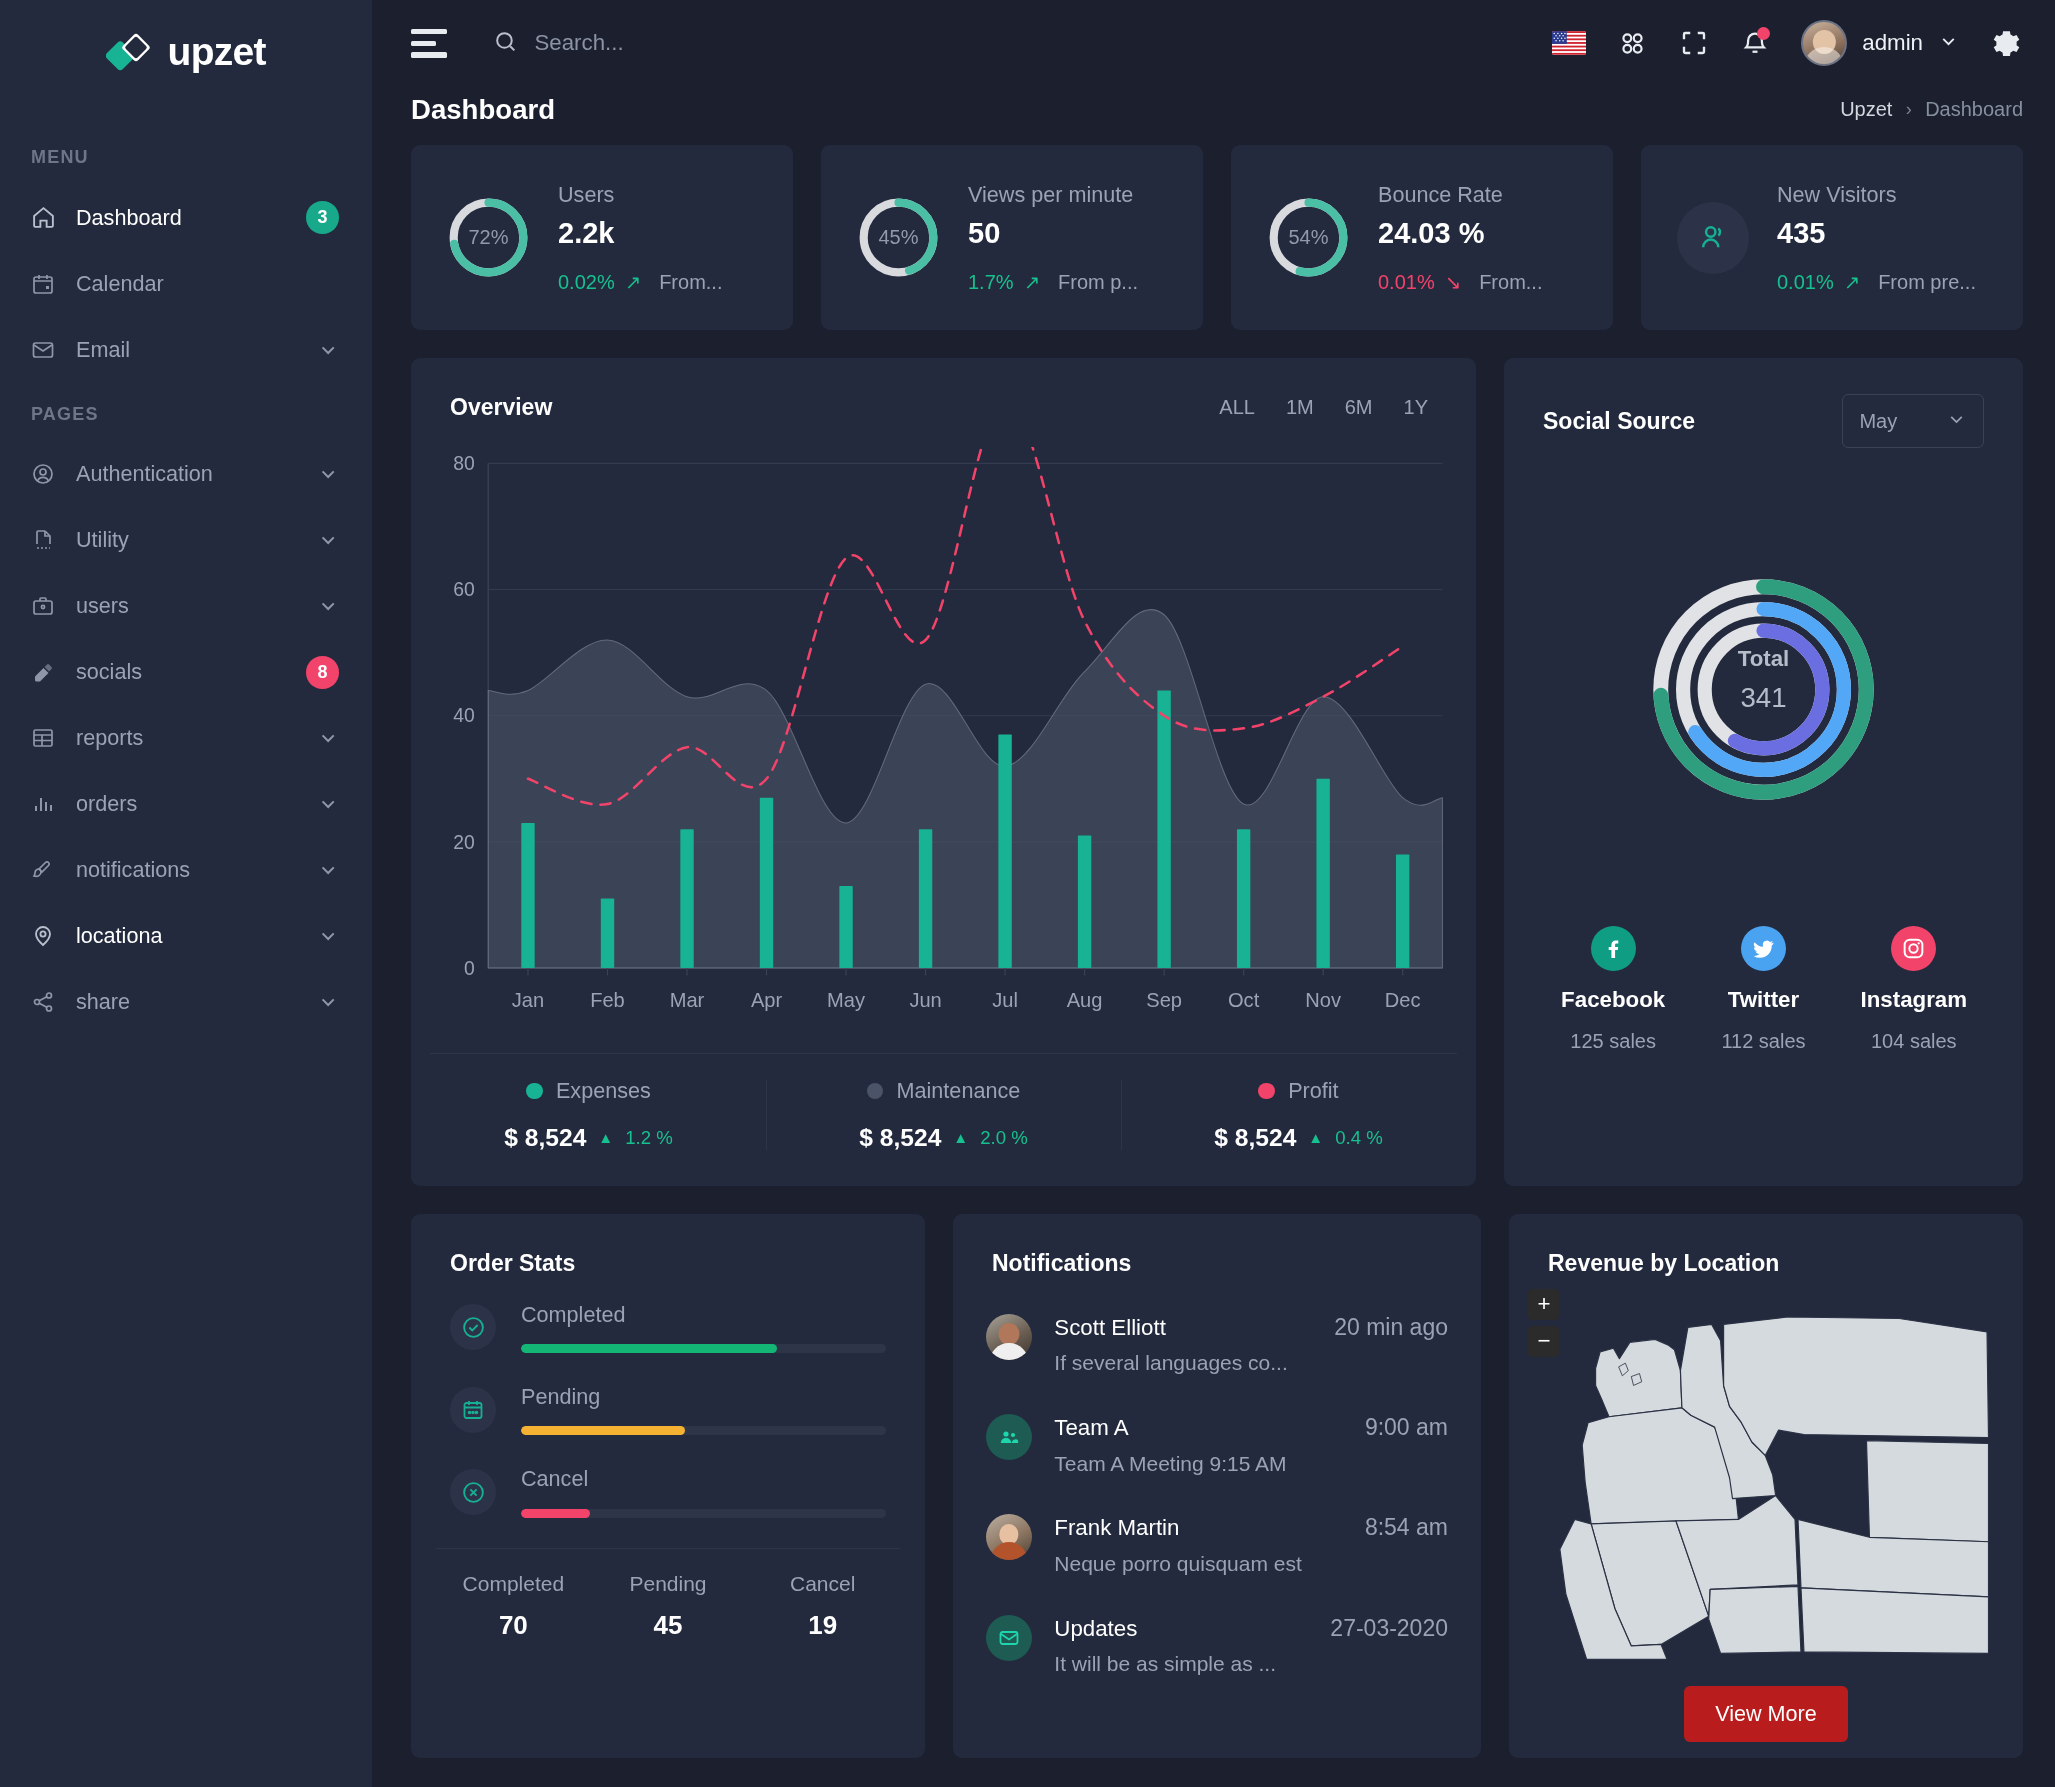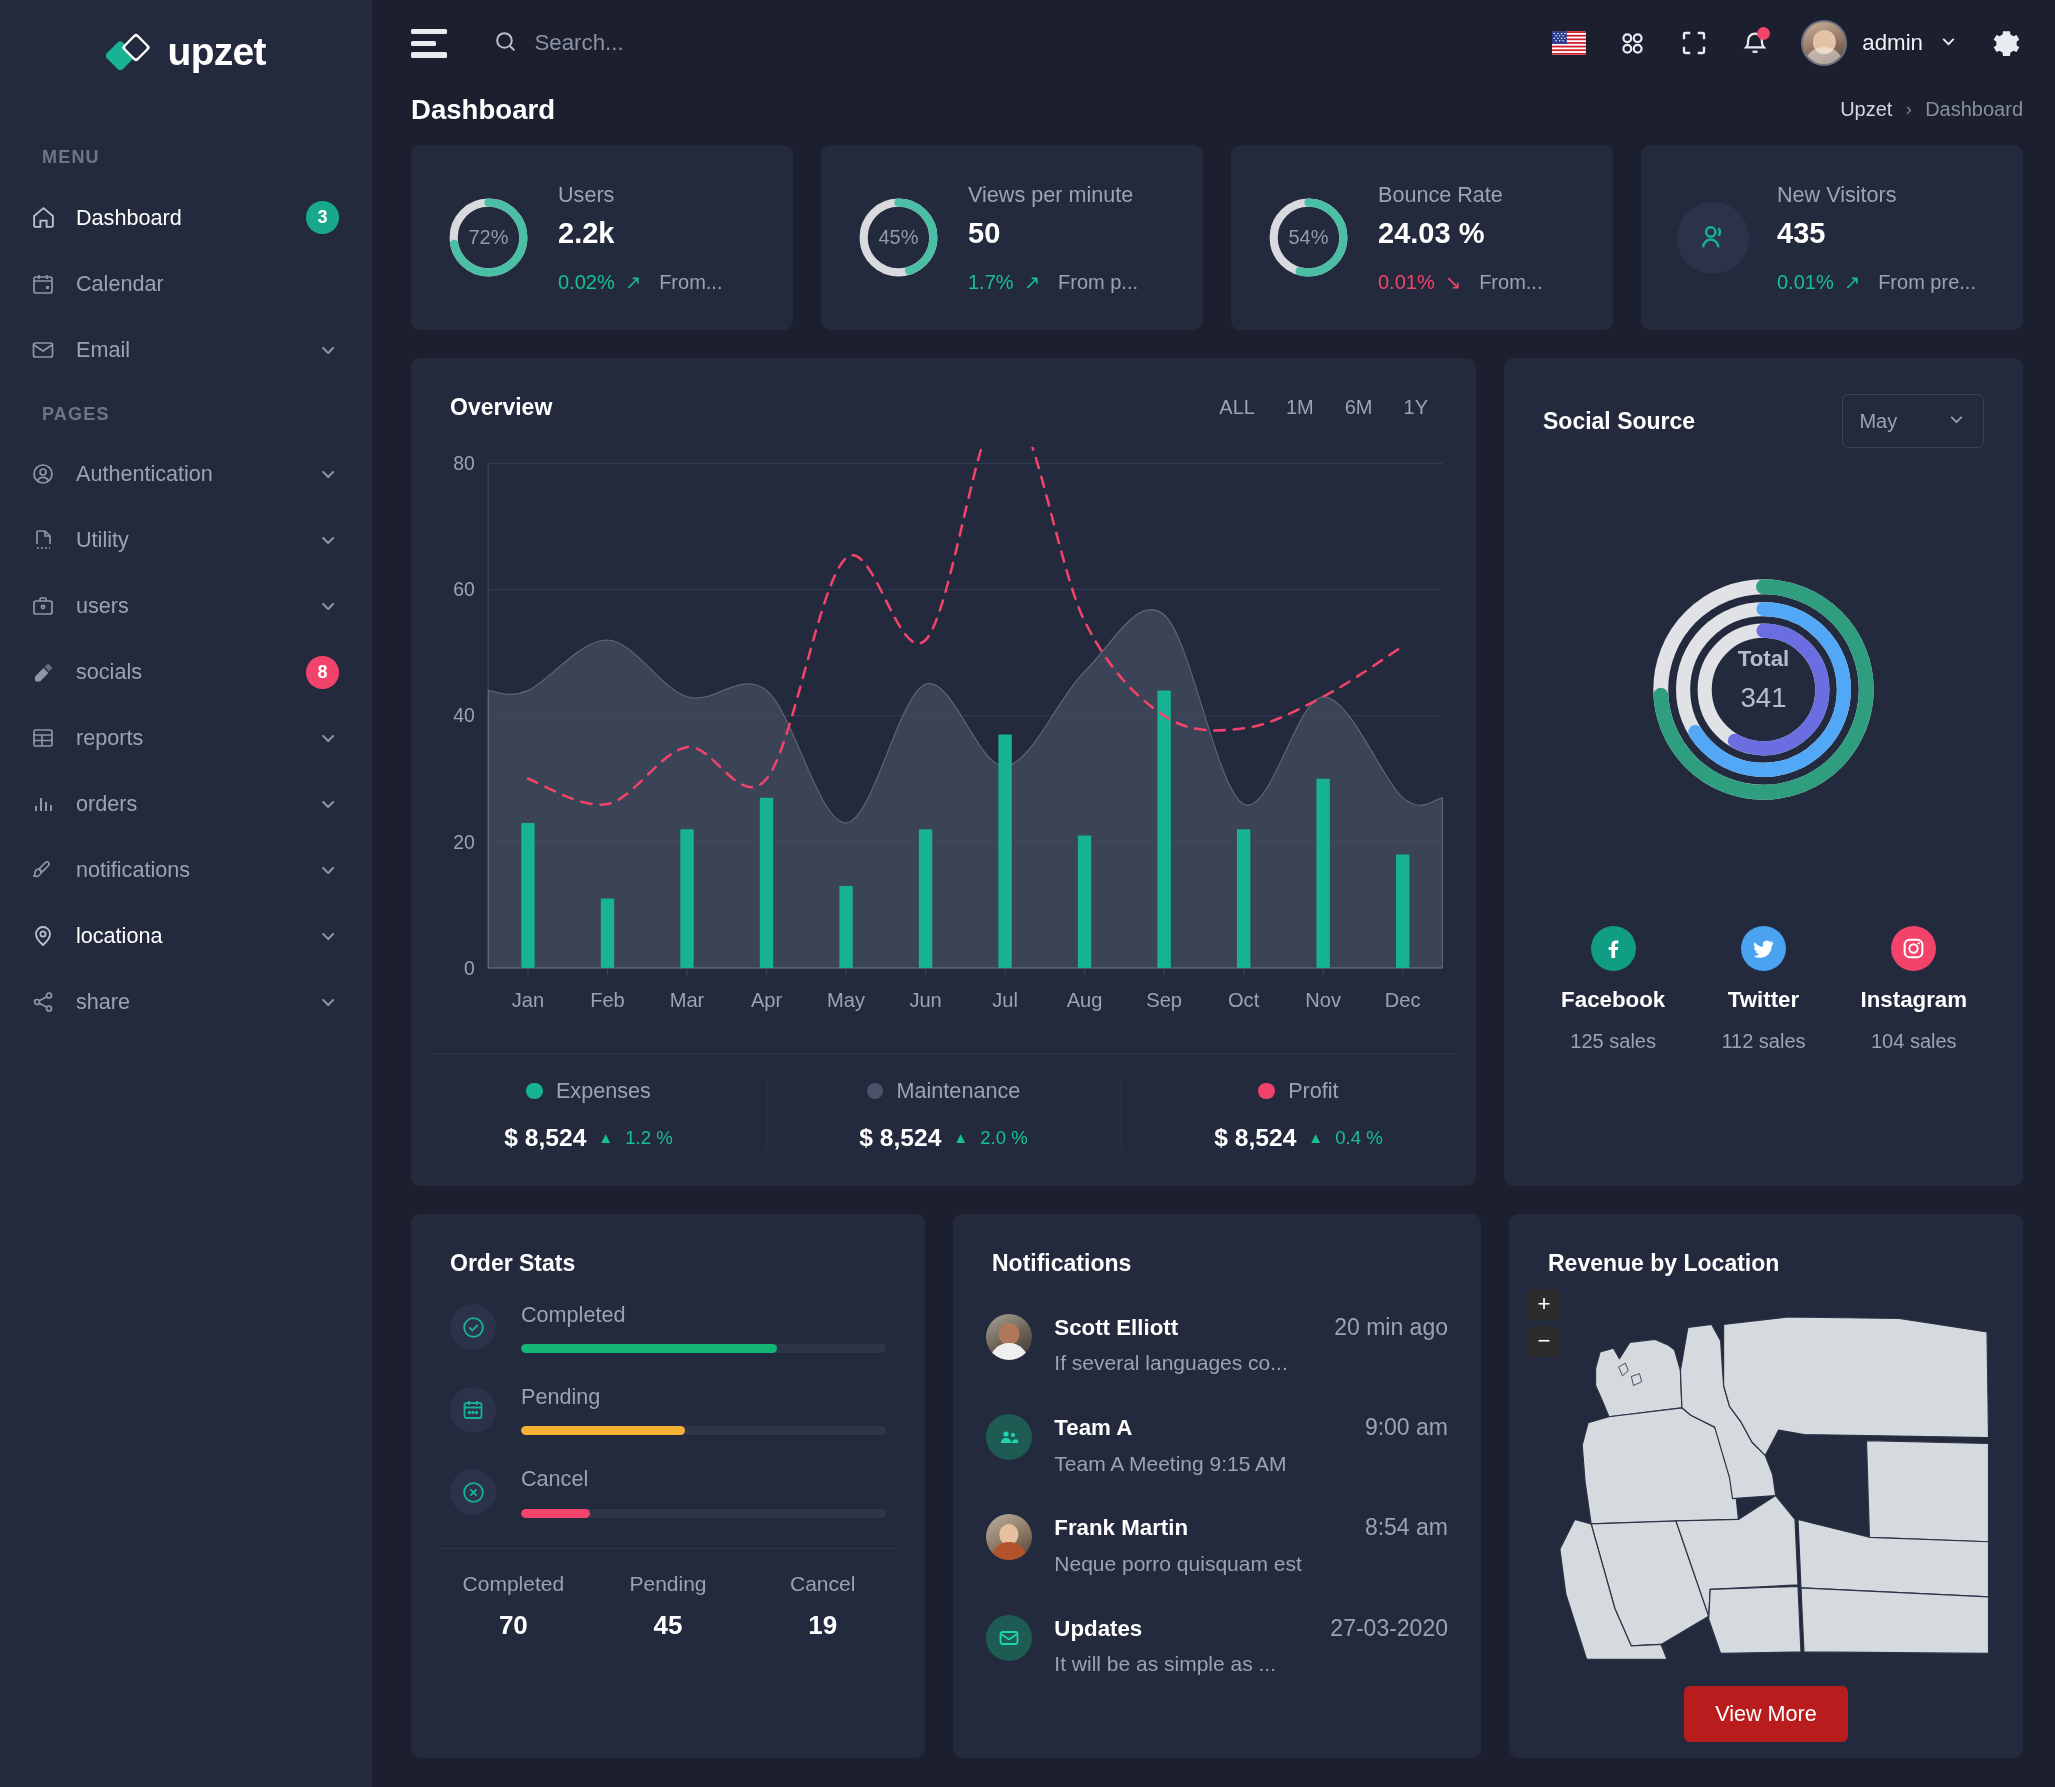--- a/index.html
+++ b/index.html
@@ -19,21 +19,21 @@
   }
   .brand {
     height: 104px; display: flex; align-items: center; justify-content: center;
     gap: 13.4px;
   }
   .brand-mark { width: 48px; height: 48px; position: relative; }
   .brand-text { font-size: 39px; font-weight: bold; color: #ffffff; letter-spacing: -0.7px; }
   .nav { padding-top: 22.3px; }
   .nav-section {
     font-size: 18px; font-weight: bold; letter-spacing: 1.2px;
-    color: #6d7689; padding: 21px 0 16.4px 31px; margin-left: 11px;
+    color: #6d7689; padding: 21px 0 16.4px 31px;
   }
   .nav-item {
     display: flex; align-items: center;
     height: 66px; padding: 0 33px 0 31px;
     cursor: pointer; position: relative;
   }
   .nav-icon { width: 33px; flex: 0 0 33px; display: flex; align-items: center; justify-content: flex-start; color: #8e97a8; }
   .nav-label { font-size: 21.6px; color: #9aa3b4; margin-left: 12px; flex: 1; }
   .nav-item.active .nav-label { color: #ffffff; font-weight: 500; }
   .nav-item.active .nav-icon { color: #b9c0cd; }
@@ -196,21 +196,21 @@
   .notif-av { width: 46px; height: 46px; flex: 0 0 46px; border-radius: 50%; overflow: hidden; position: relative; }
   .av-scott { background: linear-gradient(150deg,#a9a49a 0%,#6b5f53 55%,#3d332c 100%); }
   .av-scott::before { content:''; position:absolute; left:50%; top:20%; transform:translateX(-50%); width:21px;height:22.3px;border-radius:50%;background:#b0775a; }
   .av-scott::after { content:''; position:absolute; left:50%; top:62%; transform:translateX(-50%); width:39px;height:27px;border-radius:19.4px 19.4px 0 0; background:#efefef; }
   .av-frank { background: linear-gradient(150deg,#bdb0a2 0%,#8c7662 55%,#4a3c31 100%); }
   .av-frank::before { content:''; position:absolute; left:50%; top:22%; transform:translateX(-50%); width:19.4px;height:21px;border-radius:50%;background:#e7c0a2; }
   .av-frank::after { content:''; position:absolute; left:50%; top:60%; transform:translateX(-50%); width:37px;height:27px;border-radius:18.6px 18.6px 0 0; background:#b2532c; }
   .notif-ic { background: #1d5b53; display: flex; align-items: center; justify-content: center; color: #1ed5ad; }
   .notif-body { flex: 1; min-width: 0; display: flex; flex-direction: column; gap: 10.4px; }
   .notif-top { display: flex; align-items: baseline; justify-content: space-between; gap: 15px; }
-  .notif-name { font-size: 22.3px; font-weight: bold; color: #ffffff; }
+  .notif-name { font-size: 22.3px; font-weight: normal; color: #ffffff; }
   .notif-time { font-size: 23px; color: #9aa3b4; white-space: nowrap; }
   .notif-msg { font-size: 21px; color: #9aa3b4; white-space: nowrap; overflow: hidden; text-overflow: ellipsis; }
 
   .map-wrap { padding: 19.4px 33px 0 33px; position: relative; }
   .map-box { position: relative; border-radius: 3px; overflow: hidden; height: 365px; }
   .map-zoom { position: absolute; left: 19.4px; top: 12px; display: flex; flex-direction: column; gap: 6px; z-index: 5; }
   .zbtn {
     width: 31px; height: 31px; border-radius: 4.5px; background: #2b2b2b;
     color: #fff; font-size: 22.3px; line-height: 30px; text-align: center; cursor: pointer;
     font-family: "Liberation Sans", sans-serif;

